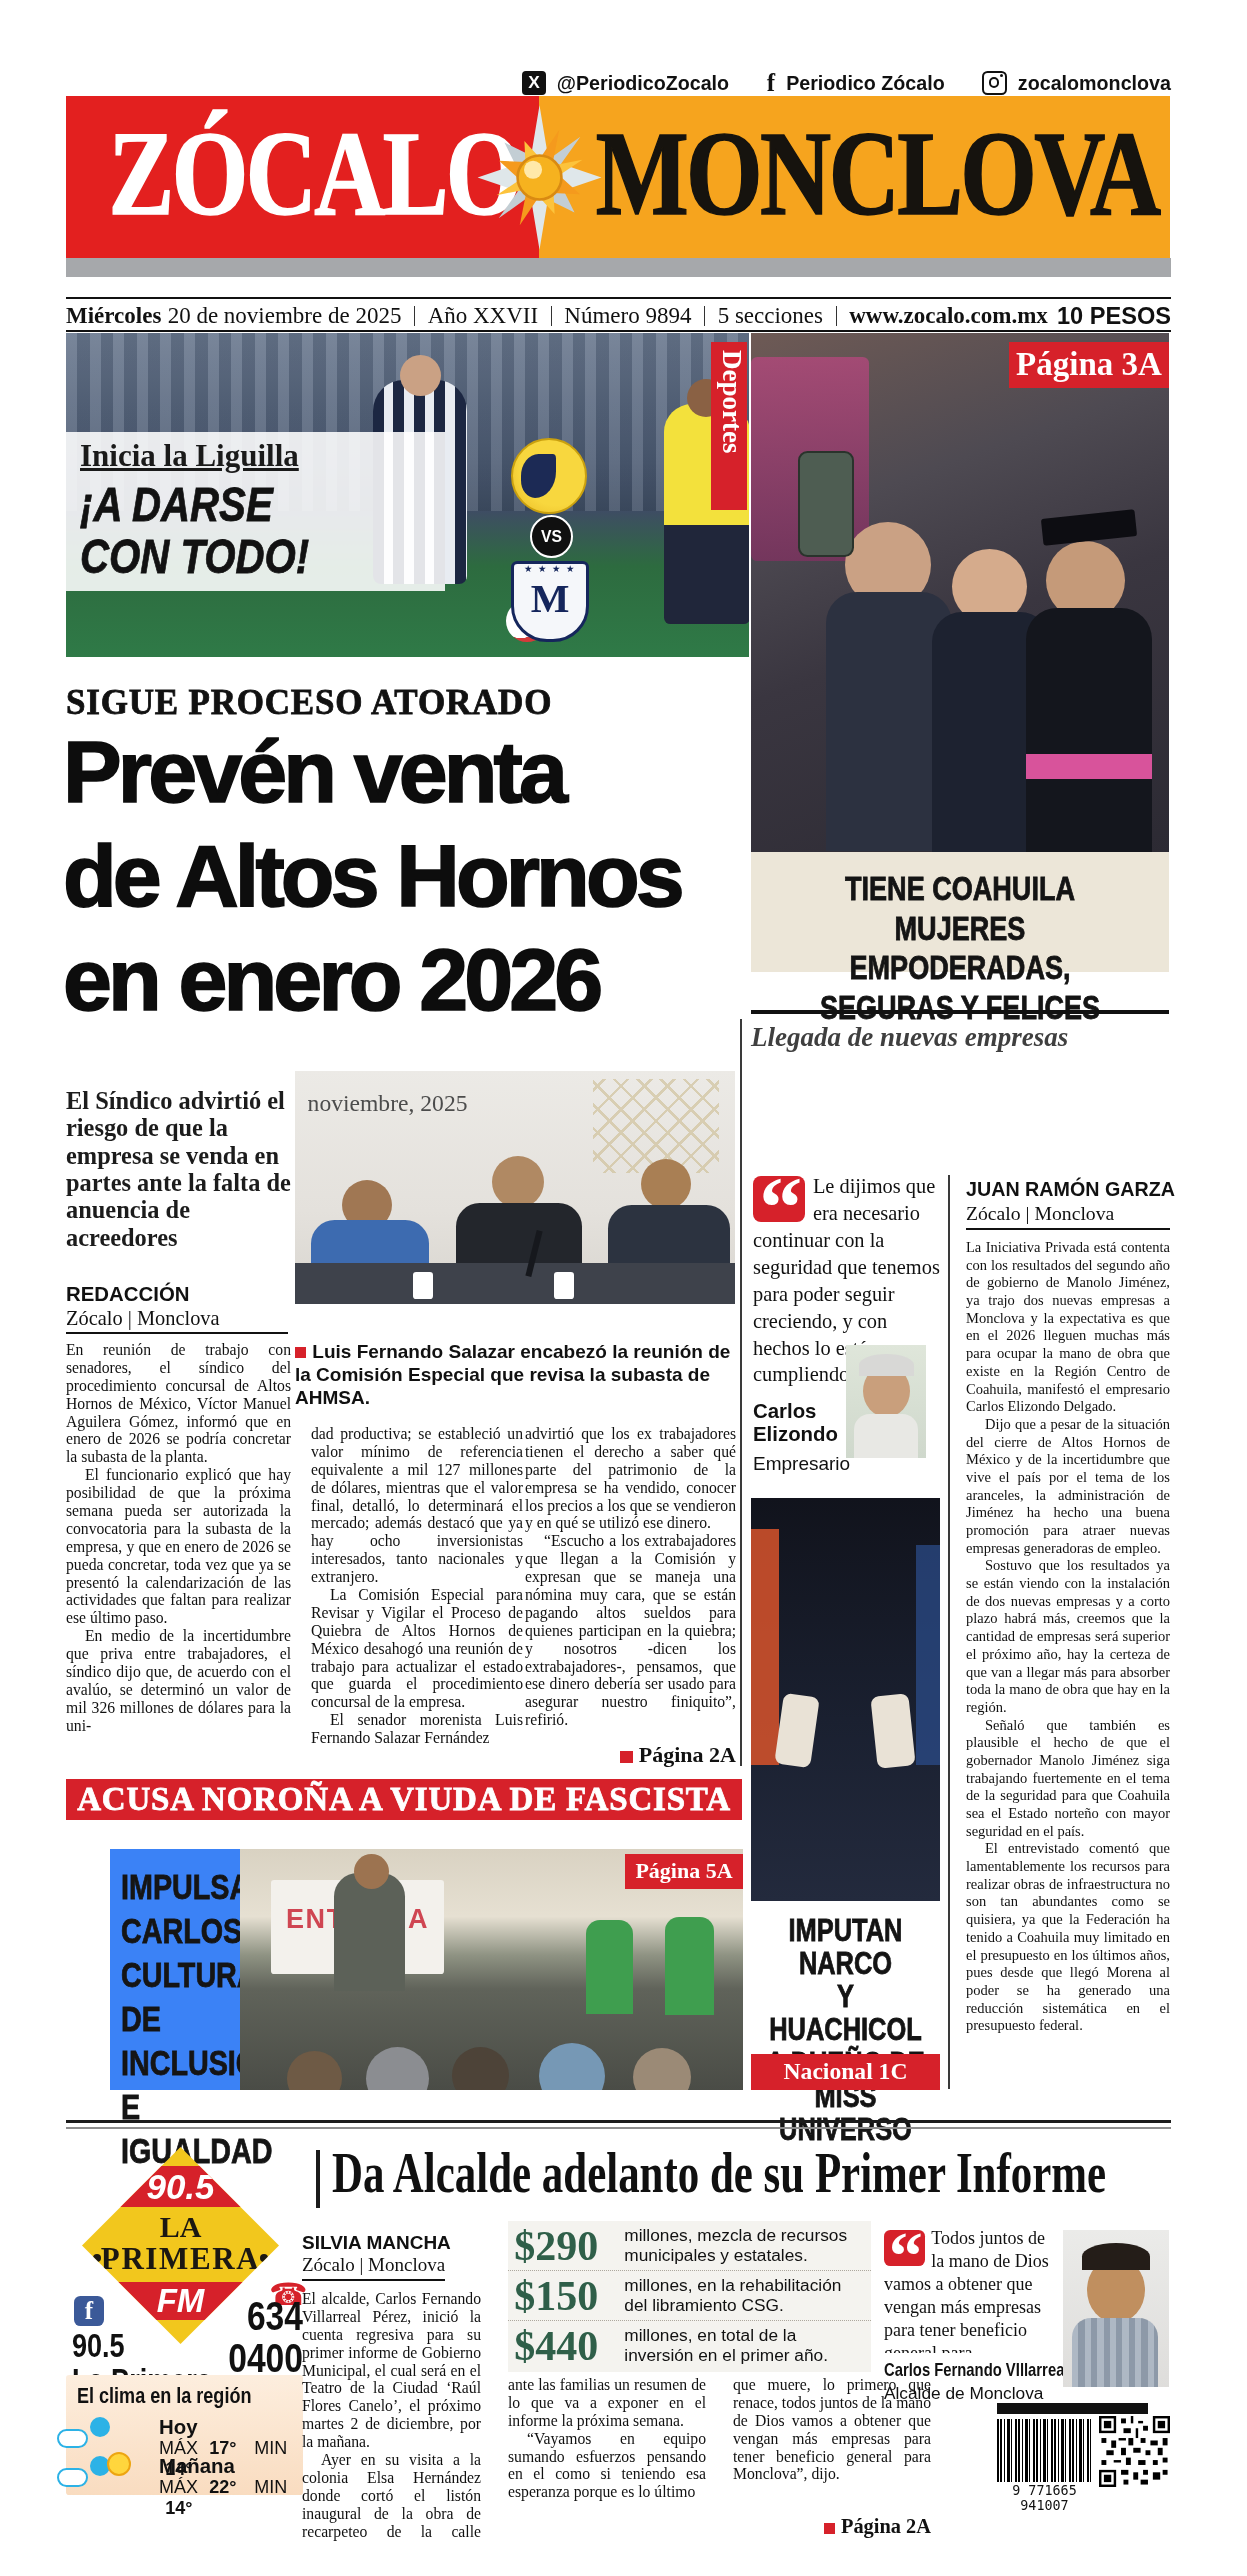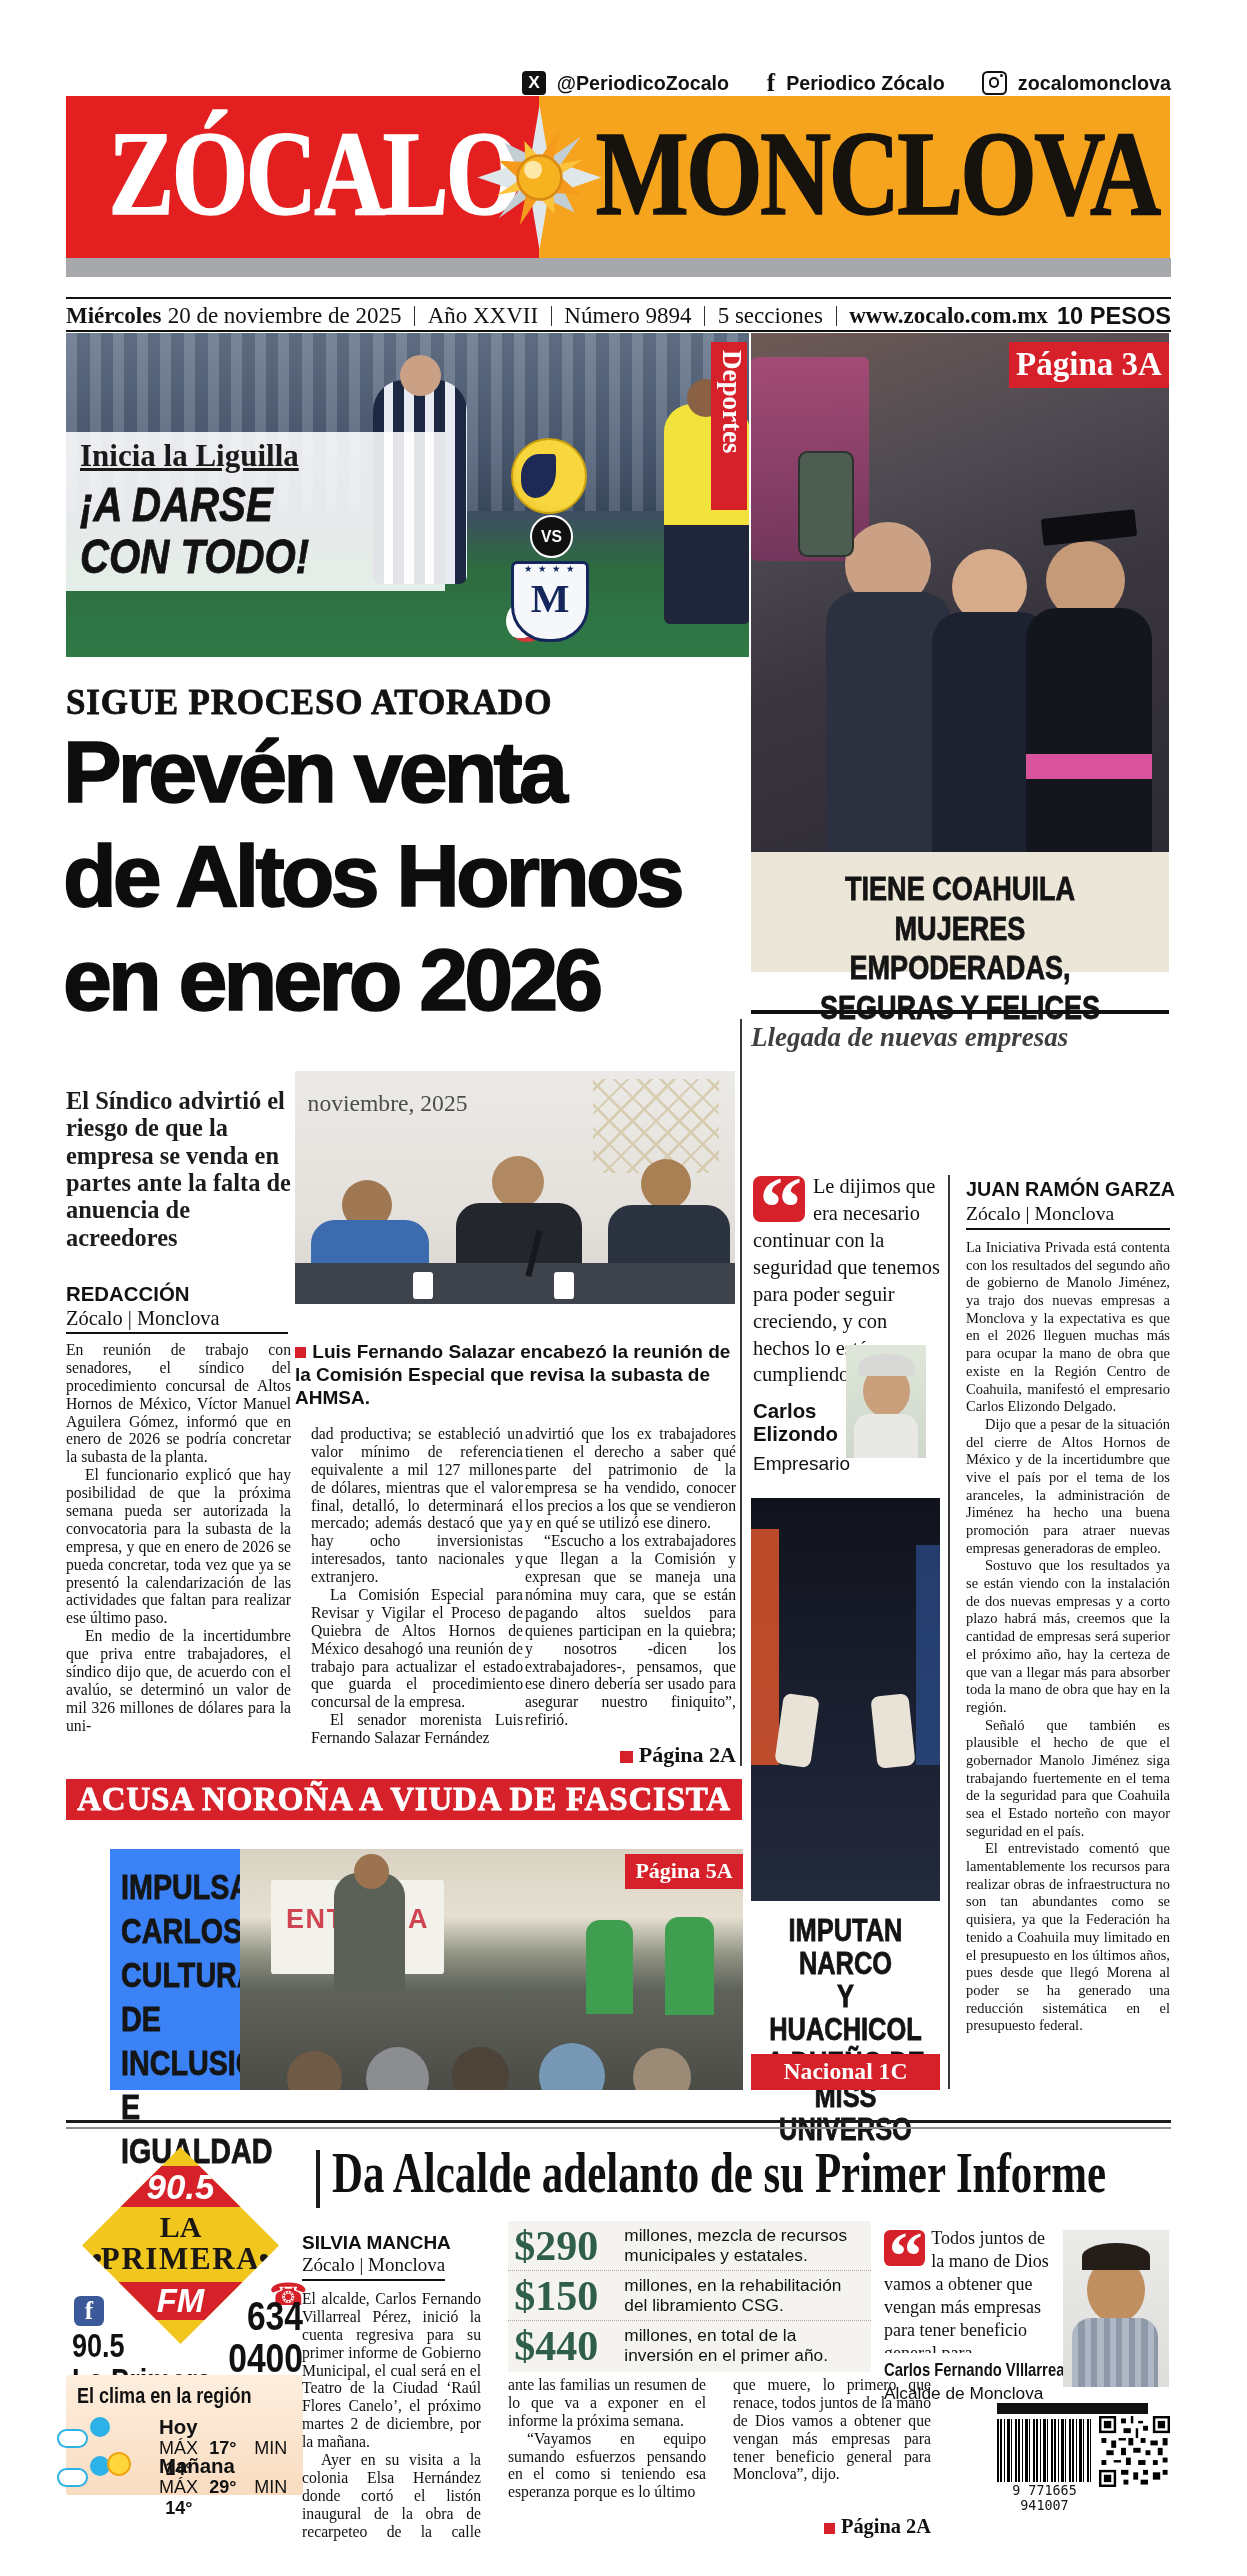--- a/index.html
+++ b/index.html
@@ -292,21 +292,21 @@
         <span class="b" style="margin:0 12.6px 0 6.3px;">17°</span>
         <span>MIN</span>
         <span class="b" style="margin-left:6.3px;">14°</span>
       </span>
     </div>
     <div class="abs" style="left:0;top:80px;width:100%;height:38px;">
       <span class="cl abs" style="left:17.3px;top:11px;"><span class="sun"></span></span>
       <span class="abs sans b" style="left:93px;top:0;font-size:20.4px;">Mañana</span>
       <span class="abs sans" style="left:93px;top:22px;font-size:18px;">
         <span>MÁX</span>
-        <span class="b" style="margin:0 12.6px 0 6.3px;">29°</span>
+        <span class="b" style="margin:0 12.6px 0 6.3px;">22°</span>
         <span>MIN</span>
         <span class="b" style="margin-left:6.3px;">14°</span>
       </span>
     </div>
   </div>
 
   <div class="vline" style="left:316px;top:2150px;width:3.9px;height:58px;background:#1a1a1a;"></div>
   <div class="abs serif b nowrap" style="left:332px;top:2139px;font-size:58px;transform:scaleX(.74);transform-origin:left top;color:#101010;">Da Alcalde adelanto de su Primer Informe</div>
   <div class="abs sans b" style="left:302px;top:2232px;font-size:19px;">SILVIA MANCHA</div>
   <div class="abs" style="left:302px;top:2254px;font-size:19px;">Zócalo | Monclova</div>

